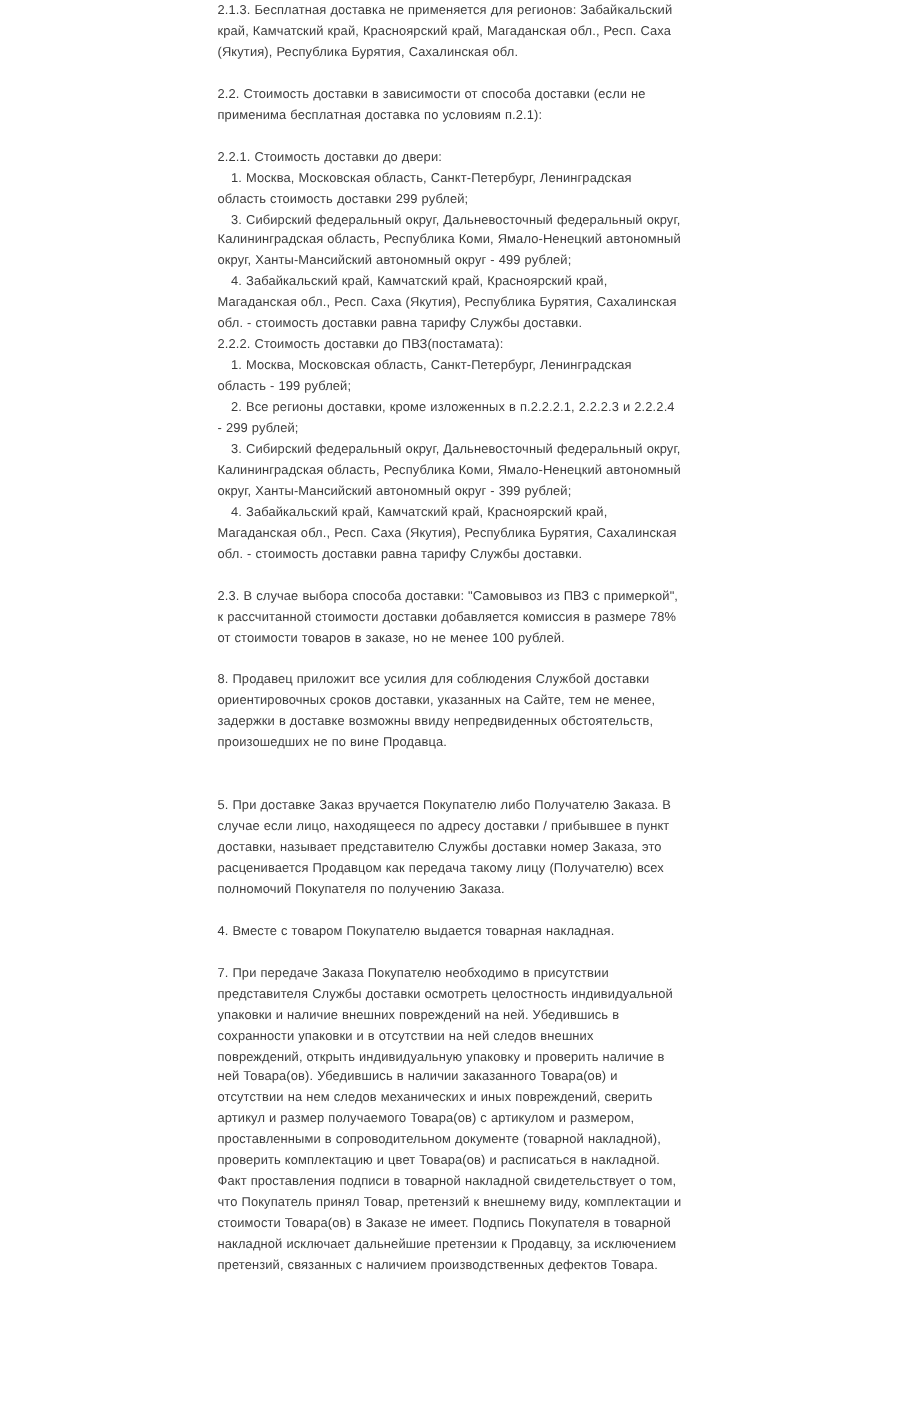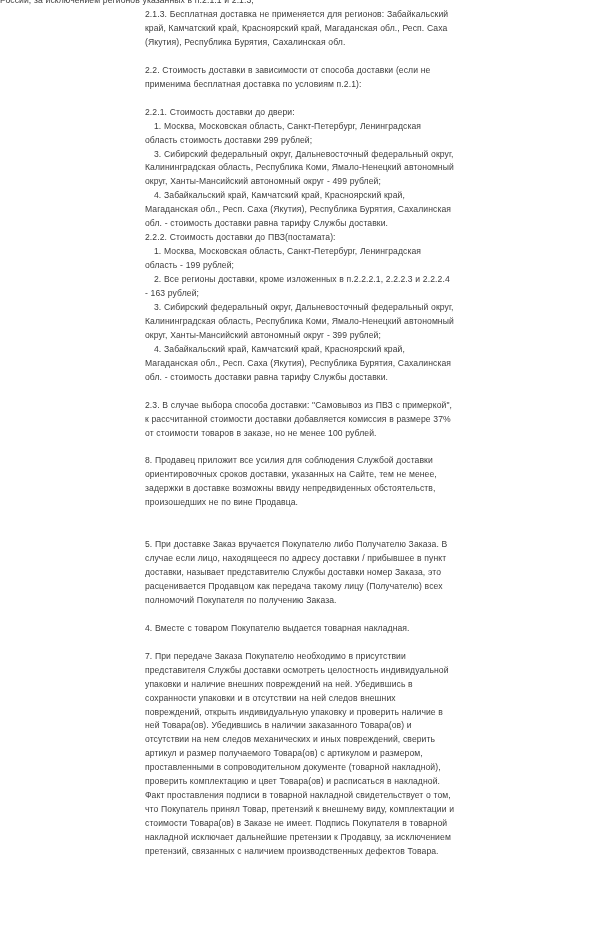--- a/index.html
+++ b/index.html
@@ -62,43 +62,38 @@
     left: 0;
     right: 0;
     top: -6px;
   }
 </style>
 </head>
 <body>
 
 <div id="doc">
 
-  <div id="clip-top">
-    <div class="page-body">
-      <p class="para">России, за исключением регионов указанных в п.2.1.1 и 2.1.3;</p>
-    </div>
-  </div>
 
   <div class="page-body">
     <div id="blocks">
         <p class="para">2.1.3. Бесплатная доставка не применяется для регионов: Забайкальский край, Камчатский край, Красноярский край, Магаданская обл., Респ. Саха (Якутия), Республика Бурятия, Сахалинская обл.</p>
         <div class="gap"></div>
         <p class="para">2.2. Стоимость доставки в зависимости от способа доставки (если не применима бесплатная доставка по условиям п.2.1):</p>
         <div class="gap"></div>
         <p class="para">2.2.1. Стоимость доставки до двери:</p>
         <p class="para listitem">1. Москва, Московская область, Санкт-Петербург, Ленинградская область стоимость доставки 299 рублей;</p>
         <p class="para listitem">3. Сибирский федеральный округ, Дальневосточный федеральный округ, Калининградская область, Республика Коми, Ямало-Ненецкий автономный округ, Ханты-Мансийский автономный округ - 499 рублей;</p>
         <p class="para listitem">4. Забайкальский край, Камчатский край, Красноярский край, Магаданская обл., Респ. Саха (Якутия), Республика Бурятия, Сахалинская обл. - стоимость доставки равна тарифу Службы доставки.</p>
         <p class="para">2.2.2. Стоимость доставки до ПВЗ(постамата):</p>
         <p class="para listitem">1. Москва, Московская область, Санкт-Петербург, Ленинградская область - 199 рублей;</p>
-        <p class="para listitem">2. Все регионы доставки, кроме изложенных в п.2.2.2.1, 2.2.2.3 и 2.2.2.4 - 163 рублей;</p>
+        <p class="para listitem">2. Все регионы доставки, кроме изложенных в п.2.2.2.1, 2.2.2.3 и 2.2.2.4 - 299 рублей;</p>
         <p class="para listitem">3. Сибирский федеральный округ, Дальневосточный федеральный округ, Калининградская область, Республика Коми, Ямало-Ненецкий автономный округ, Ханты-Мансийский автономный округ - 399 рублей;</p>
         <p class="para listitem">4. Забайкальский край, Камчатский край, Красноярский край, Магаданская обл., Респ. Саха (Якутия), Республика Бурятия, Сахалинская обл. - стоимость доставки равна тарифу Службы доставки.</p>
         <div class="gap"></div>
-        <p class="para">2.3. В случае выбора способа доставки: "Самовывоз из ПВЗ с примеркой", к рассчитанной стоимости доставки добавляется комиссия в размере 37% от стоимости товаров в заказе, но не менее 100 рублей.</p>
+        <p class="para">2.3. В случае выбора способа доставки: "Самовывоз из ПВЗ с примеркой", к рассчитанной стоимости доставки добавляется комиссия в размере 78% от стоимости товаров в заказе, но не менее 100 рублей.</p>
         <div class="gap"></div>
         <p class="para">8. Продавец приложит все усилия для соблюдения Службой доставки ориентировочных сроков доставки, указанных на Сайте, тем не менее, задержки в доставке возможны ввиду непредвиденных обстоятельств, произошедших не по вине Продавца.</p>
         <div class="gap"></div>
         <div class="gap"></div>
         <p class="para">5. При доставке Заказ вручается Покупателю либо Получателю Заказа. В случае если лицо, находящееся по адресу доставки / прибывшее в пункт доставки, называет представителю Службы доставки номер Заказа, это расценивается Продавцом как передача такому лицу (Получателю) всех полномочий Покупателя по получению Заказа.</p>
         <div class="gap"></div>
         <p class="para">4. Вместе с товаром Покупателю выдается товарная накладная.</p>
         <div class="gap"></div>
         <p class="para">7. При передаче Заказа Покупателю необходимо в присутствии представителя Службы доставки осмотреть целостность индивидуальной упаковки и наличие внешних повреждений на ней. Убедившись в сохранности упаковки и в отсутствии на ней следов внешних повреждений, открыть индивидуальную упаковку и проверить наличие в ней Товара(ов). Убедившись в наличии заказанного Товара(ов) и отсутствии на нем следов механических и иных повреждений, сверить артикул и размер получаемого Товара(ов) с артикулом и размером, проставленными в сопроводительном документе (товарной накладной), проверить комплектацию и цвет Товара(ов) и расписаться в накладной. Факт проставления подписи в товарной накладной свидетельствует о том, что Покупатель принял Товар, претензий к внешнему виду, комплектации и стоимости Товара(ов) в Заказе не имеет. Подпись Покупателя в товарной накладной исключает дальнейшие претензии к Продавцу, за исключением претензий, связанных с наличием производственных дефектов Товара.</p>
         <div class="gap"></div>

